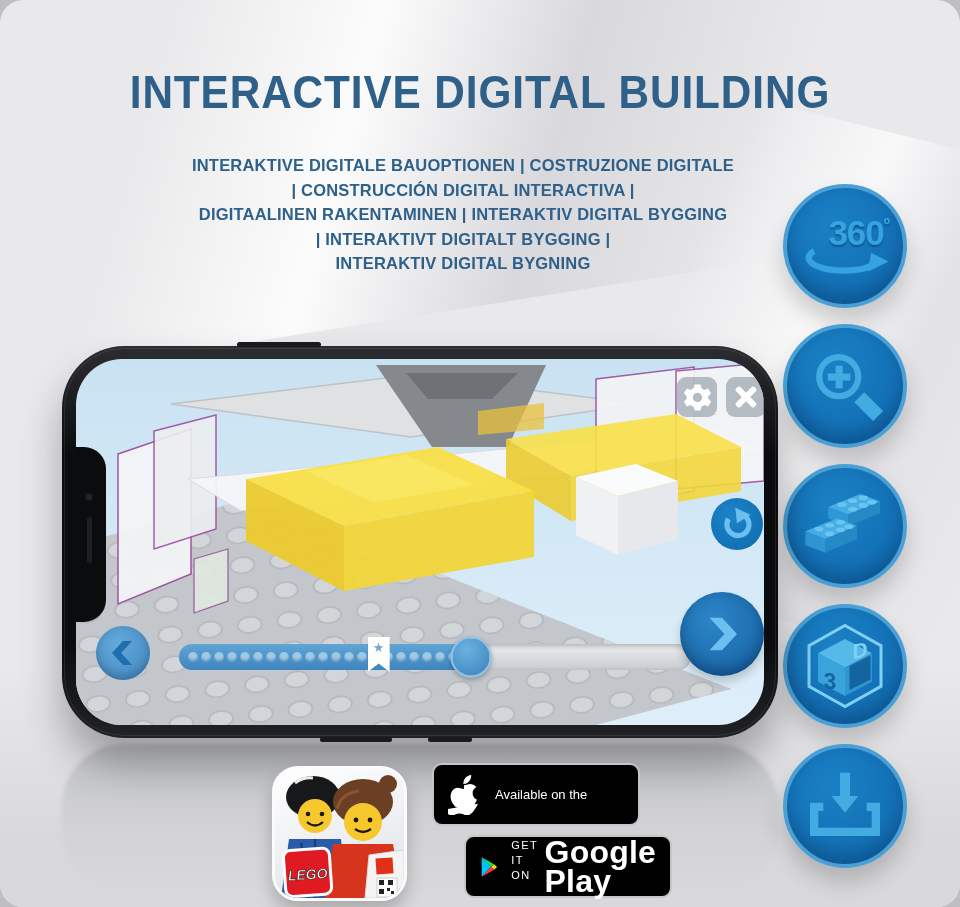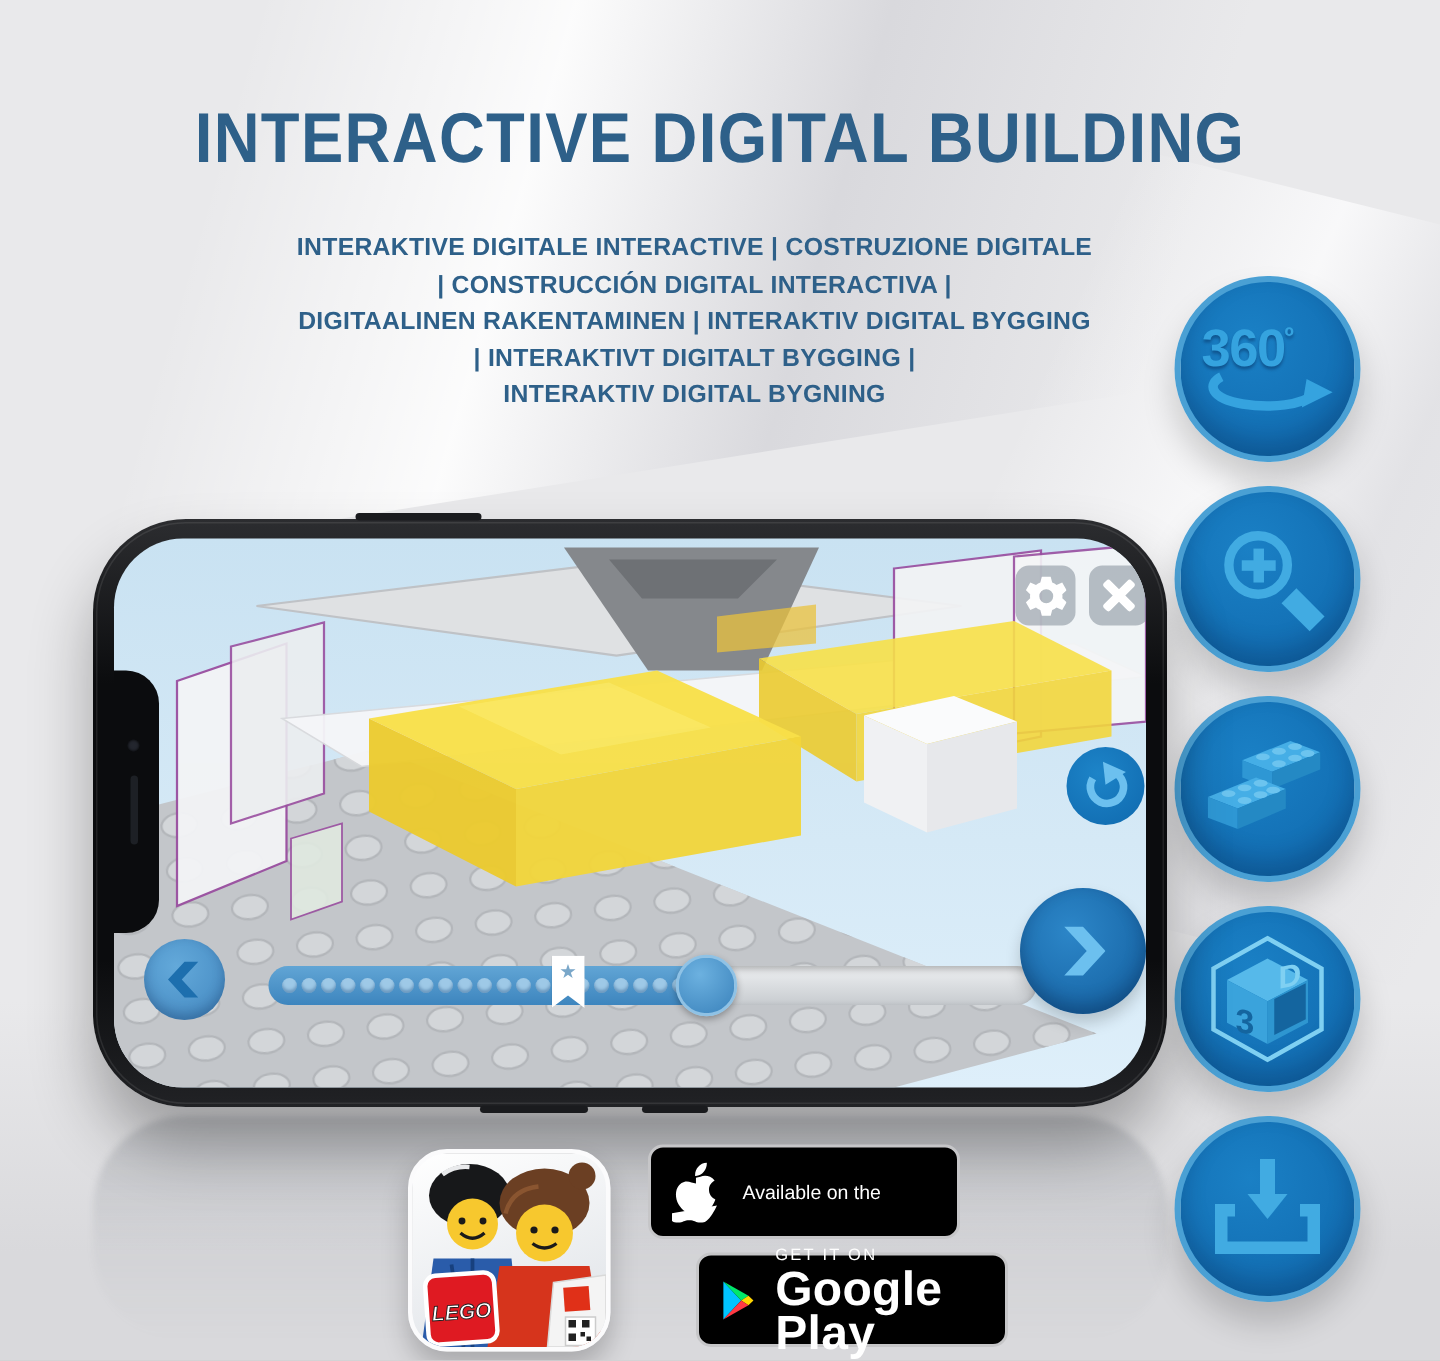--- a/index.html
+++ b/index.html
@@ -2,21 +2,21 @@
 <html style="--title-blue: #2e6089; --circle-blue: #1173ba; --circle-rim: #4aa0d4; --icon-blue: #41abe2; --screen-blue: #cfe6f4; --progress-blue: #4a93ca; --lego-yellow: #f5dd42;"><head>
 <meta charset="utf-8">
 <style>
   :root{
     --title-blue:#2e6089; --circle-blue:#1173ba; --circle-rim:#4aa0d4;
     --icon-blue:#41abe2; --screen-blue:#cfe6f4; --progress-blue:#4a93ca;
     --lego-yellow:#f5dd42;
   }
   html,body{margin:0;padding:0;background:#bfbfc2;}
   .stage{position:relative;width:960px;height:907px;overflow:hidden;
-    background:#e9e9eb;font-family:"Liberation Sans",sans-serif;margin:0 auto;}
+    background:#e9e9eb;font-family:"Liberation Sans",sans-serif;margin:0 auto;border-radius:23px;}
   .bg-streak{position:absolute;pointer-events:none;}
   .streak1{top:-120px;left:-150px;width:1300px;height:420px;transform:rotate(-9deg);
     background:linear-gradient(115deg,rgba(255,255,255,0) 25%,rgba(255,255,255,.85) 40%,rgba(210,210,215,.7) 55%,rgba(255,255,255,0) 72%);}
   .streak2{top:120px;right:-200px;width:700px;height:500px;transform:rotate(14deg);
     background:linear-gradient(100deg,rgba(255,255,255,0) 30%,rgba(252,252,253,.8) 48%,rgba(222,222,226,.6) 62%,rgba(255,255,255,0) 80%);}
   .floor{position:absolute;left:0;right:0;bottom:0;height:240px;
     background:linear-gradient(180deg,rgba(228,228,231,0),#d9d9dc 70%);}
 
   
   .title{position:absolute;top:64px;left:0;right:0;text-align:center;
@@ -95,45 +95,45 @@
 
   
   .lego-app{position:absolute;left:272px;top:766px;width:135px;height:135px;border-radius:26px;
     background:linear-gradient(160deg,#ffffff,#dde1e6);border:3px solid #fbfbfc;
     box-shadow:0 10px 18px rgba(0,0,0,.22);overflow:hidden;z-index:6;box-sizing:border-box;}
   .store-badge{position:absolute;left:432px;width:208px;height:63px;background:#000;
     border-radius:10px;border:2px solid #c6c6c8;display:flex;align-items:center;
     padding:0 14px;gap:13px;z-index:6;box-sizing:border-box;}
   .badge-appstore{top:763px;}
   .badge-gplay{top:835px;margin-left:32px;}
-  .badge-text{display:flex;flex-direction:column;justify-content:center;color:#fff;}
+  .badge-text{display:flex;flex-direction:row;justify-content:center;color:#fff;}
   .bt-small{font-size:13px;line-height:15px;}
   .bt-small.caps{font-size:11px;letter-spacing:1.5px;}
   .bt-big{font-size:27px;font-weight:700;line-height:29px;letter-spacing:.2px;}
 </style>
 </head>
 <body>
 
 <div class="stage">
   <div class="bg-streak streak1"></div>
   <div class="bg-streak streak2"></div>
   <div class="floor"></div>
 
   <div class="title">INTERACTIVE DIGITAL BUILDING</div>
 
   <div class="subtitle">
-    <div>INTERAKTIVE DIGITALE INTERACTIVE | COSTRUZIONE DIGITALE</div>
+    <div>INTERAKTIVE DIGITALE BAUOPTIONEN | COSTRUZIONE DIGITALE</div>
     <div>| CONSTRUCCIÓN DIGITAL INTERACTIVA |</div>
     <div>DIGITAALINEN RAKENTAMINEN | INTERAKTIV DIGITAL BYGGING</div>
     <div>| INTERAKTIVT DIGITALT BYGGING |</div>
     <div>INTERAKTIV DIGITAL BYGNING</div>
   </div>
 
   <div class="feature f1">
-    <div style="text-align:left;">
+    <div style="text-align:right;">
       <div class="f360-label"><span>360</span><sup>º</sup></div>
       <svg width="88" height="30" viewBox="0 0 110 38">
         <path d="M16,4 C4,10 6,22 34,27 C58,31 84,28 96,18" stroke="#35a3df" stroke-width="8" fill="none"></path>
         <polygon points="88,6 110,17 84,30" fill="#35a3df"></polygon>
       </svg>
     </div>
   </div>
 
   <div class="feature f2">
     <svg width="78" height="78" viewBox="0 0 100 100">

